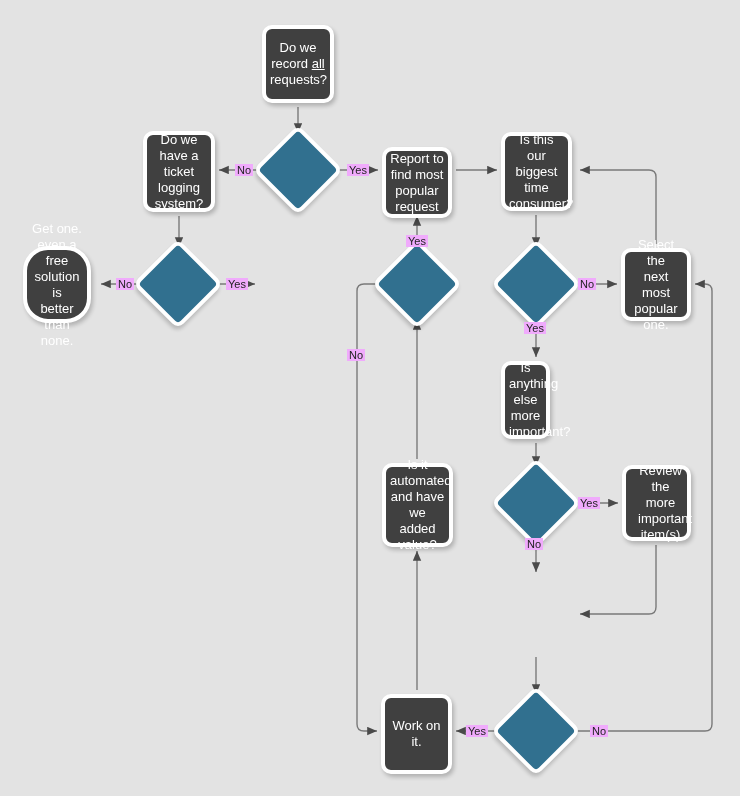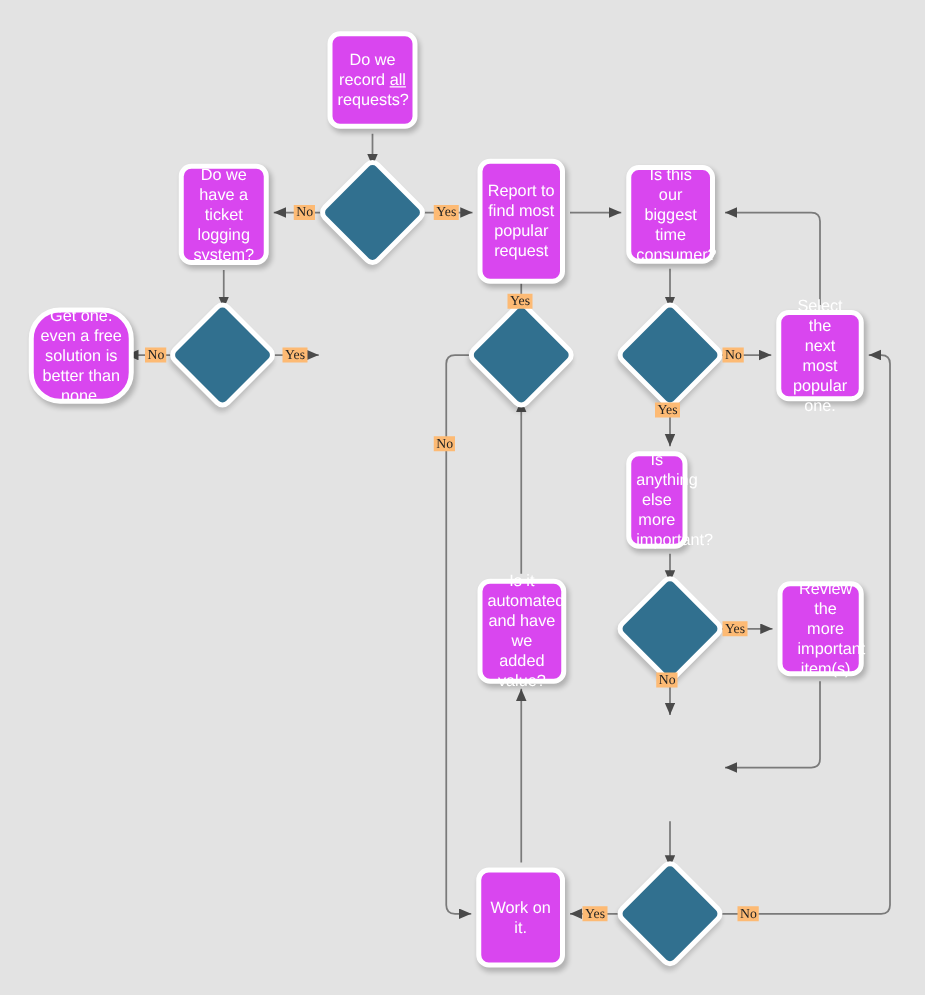--- a/index.html
+++ b/index.html
@@ -23,21 +23,21 @@
   .edge-layer {
     position: absolute;
     left: 0; top: 0;
     width: 740px;
     height: 796px;
     pointer-events: none;
   }
   .node {
     position: absolute;
     box-sizing: border-box;
-    background: #d946ef;
+    background: #404040;
     border: 4px solid #ffffff;
     border-radius: 10px;
     color: #ffffff;
     font-size: 13px;
     line-height: 16px;
     display: flex;
     align-items: center;
     justify-content: center;
     text-align: center;
     box-shadow: 2px 3px 4px rgba(0,0,0,0.22);
@@ -51,25 +51,24 @@
     background: #31708f;
     border: 4px solid #ffffff;
     border-radius: 8px;
     transform: rotate(45deg);
     box-shadow: 2px 3px 4px rgba(0,0,0,0.18);
   }
   .edge-label {
     position: absolute;
     font-size: 11px;
     color: #222222;
-    background: #fdba74;
+    background: #f0abfc;
     padding: 0 2px;
     line-height: 12px;
     white-space: nowrap;
-    font-family: Liberation Serif, serif;
   }
 </style>
 </head>
 <body>
 
 <div id="canvas">
 
   <svg class="edge-layer" viewBox="0 0 740 796" width="740" height="796">
     <defs>
       <marker id="arrow" markerWidth="8" markerHeight="8" refX="7" refY="3" orient="auto" markerUnits="strokeWidth">
@@ -129,26 +128,26 @@
   </div>
 
   <div class="diamond" style="left:266px;top:138px;width:64px;height:64px;"></div>
 
   <div class="node" style="left:143px;top:131px;width:72px;height:81px;">
     <span>Do we<br>have a<br>ticket<br>logging<br>system?</span>
   </div>
 
   <div class="diamond" style="left:146px;top:252px;width:64px;height:64px;"></div>
 
-  <div class="node" style="left:23px;top:246px;width:84px;height:77px;border-radius:25px;">
+  <div class="node" style="left:23px;top:246px;width:68px;height:77px;border-radius:25px;">
     <span>Get one.<br>even a free<br>solution is<br>better than<br>none.</span>
   </div>
 
 
-  <div class="node" style="left:382px;top:127px;width:70px;height:100px;">
+  <div class="node" style="left:382px;top:147px;width:70px;height:71px;">
     <span>Report to<br>find most<br>popular<br>request</span>
   </div>
 
   <div class="diamond" style="left:385px;top:252px;width:64px;height:64px;"></div>
 
   <div class="node" style="left:501px;top:132px;width:71px;height:79px;">
     <span>Is this our<br>biggest<br>time<br>consumer?</span>
   </div>
 
   <div class="diamond" style="left:504px;top:252px;width:64px;height:64px;"></div>

